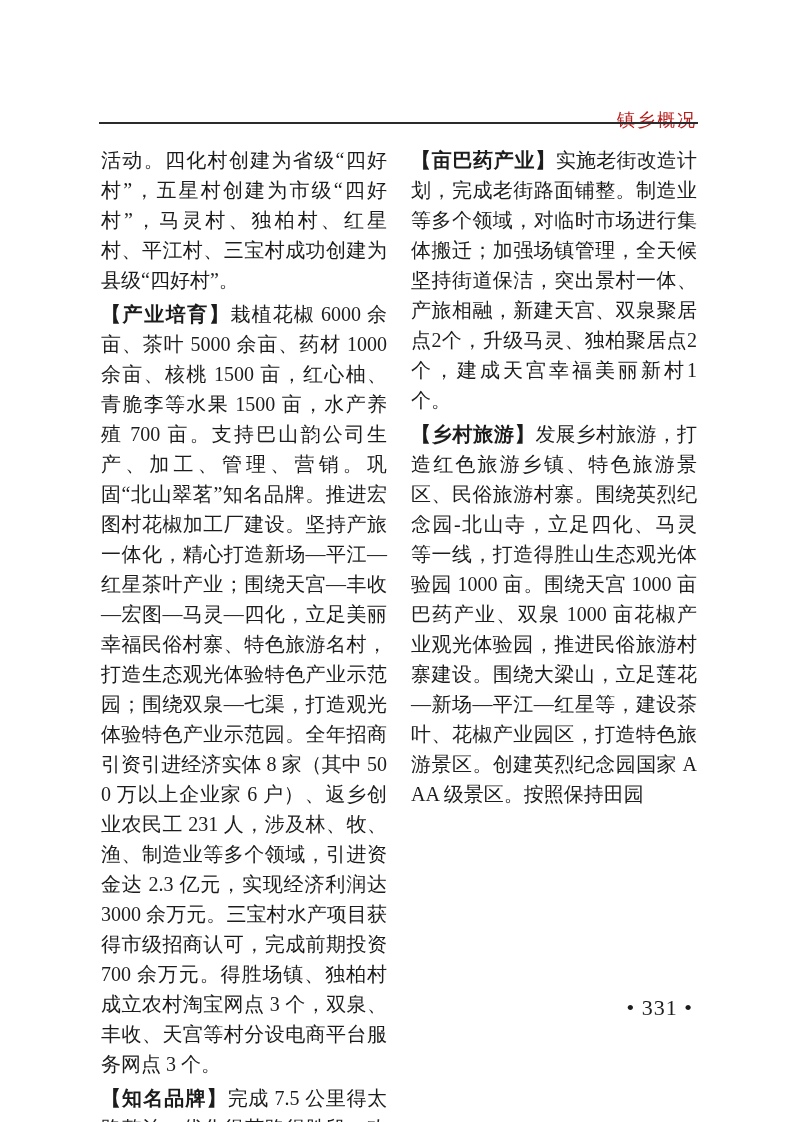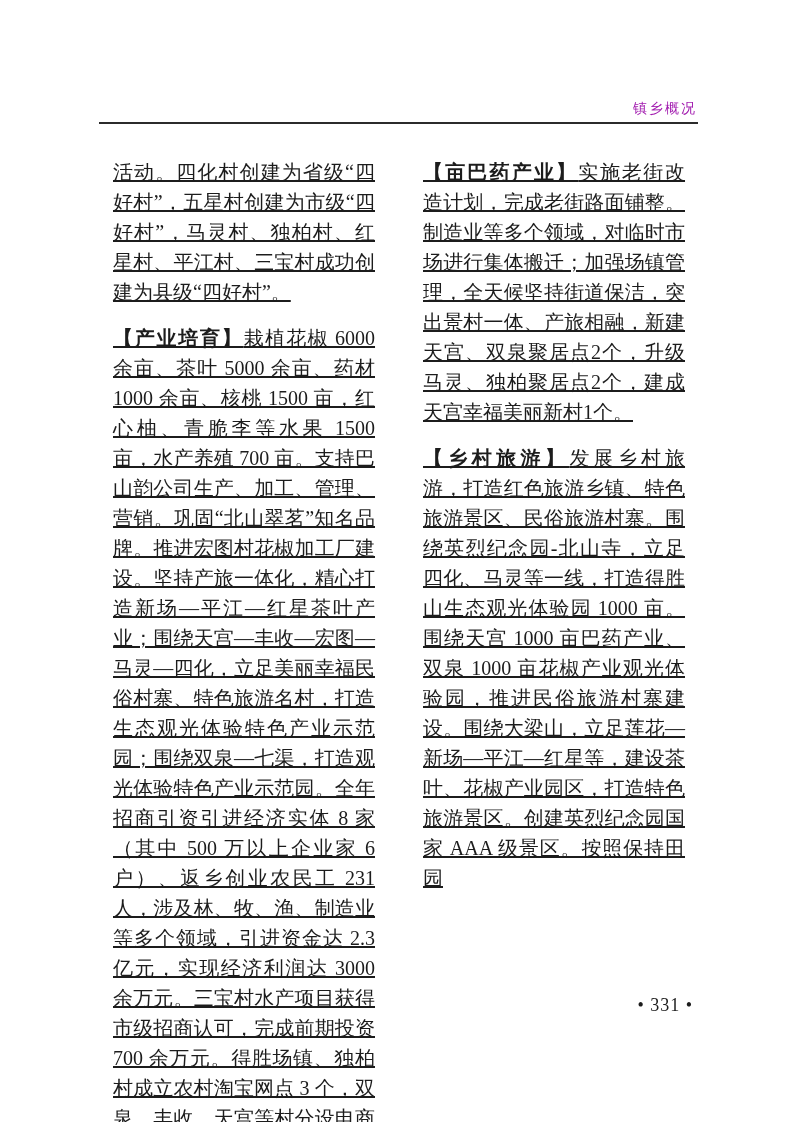--- a/index.html
+++ b/index.html
@@ -11,25 +11,25 @@
     position: relative;
     width: 793px;
     height: 1122px;
     background: #ffffff;
     font-family: "Liberation Serif", "DejaVu Serif", serif;
     color: #1c1c1c;
     overflow: hidden;
   }
   .header-title {
     position: absolute;
-    top: 100px;
+    top: 108px;
     right: 96px;
-    font-size: 14px;
+    font-size: 18px;
     letter-spacing: 2px;
-    color: #a21caf;
+    color: #b91c1c;
     white-space: nowrap;
   }
   .header-rule {
     position: absolute;
     top: 122px;
     left: 99px;
     width: 599px;
     height: 2px;
     background: #2b2b2b;
   }
@@ -43,34 +43,33 @@
   }
   .column {
     width: 294px;
     font-size: 20px;
     line-height: 30px;
     text-align: justify;
     text-justify: inter-character;
     word-break: break-all;
   }
   .column p {
-    margin: 16px;
+    margin: 4px;
     padding: 0;
-    text-decoration: underline;
   }
   .sec {
     font-weight: 700;
     font-family: "DejaVu Sans", "Liberation Sans", sans-serif;
     letter-spacing: 0.5px;
   }
   .page-number {
     position: absolute;
     top: 995px;
     right: 100px;
-    font-size: 18px;
+    font-size: 22px;
     letter-spacing: 1px;
     color: #1c1c1c;
   }
 </style>
 </head>
 <body>
 
 <div class="page">
 
   <div class="header-title">镇乡概况</div>

